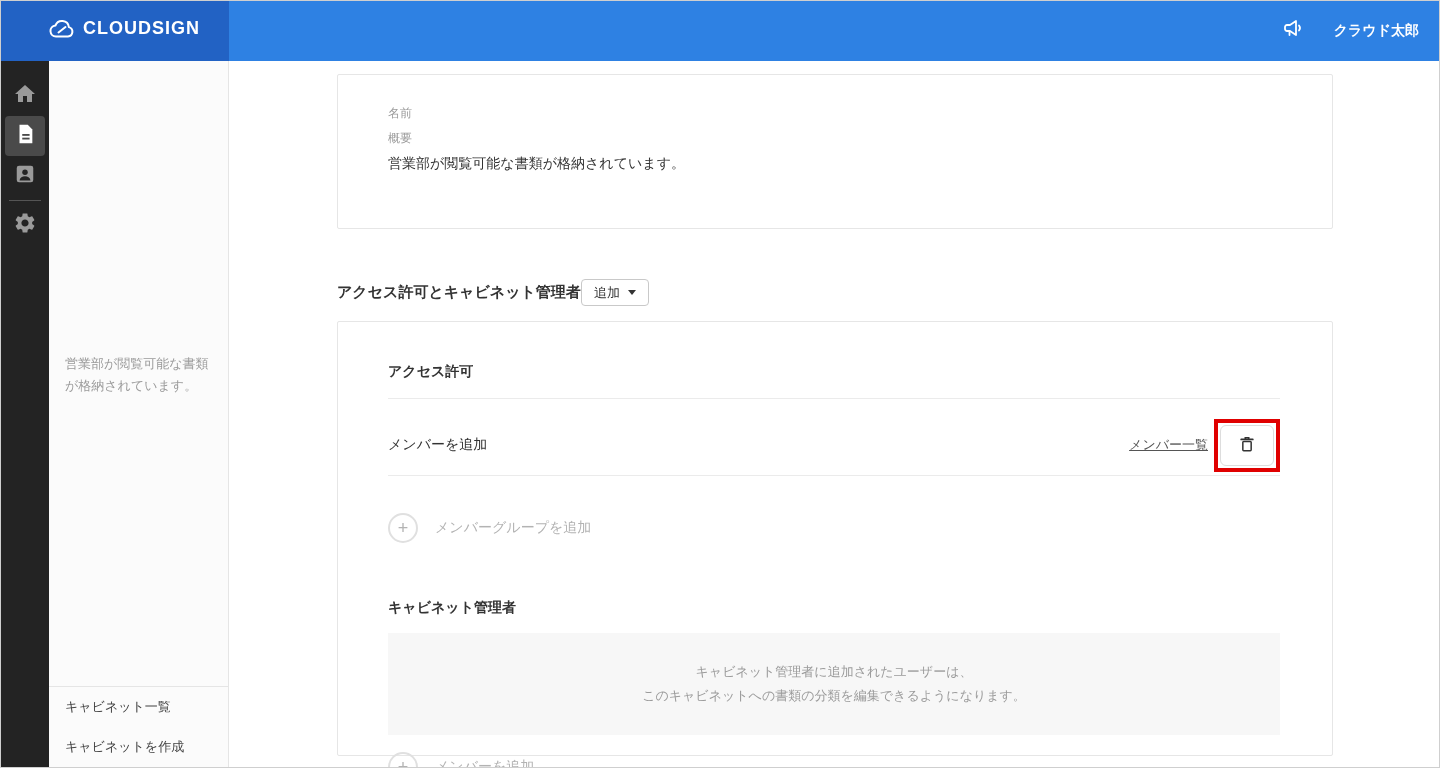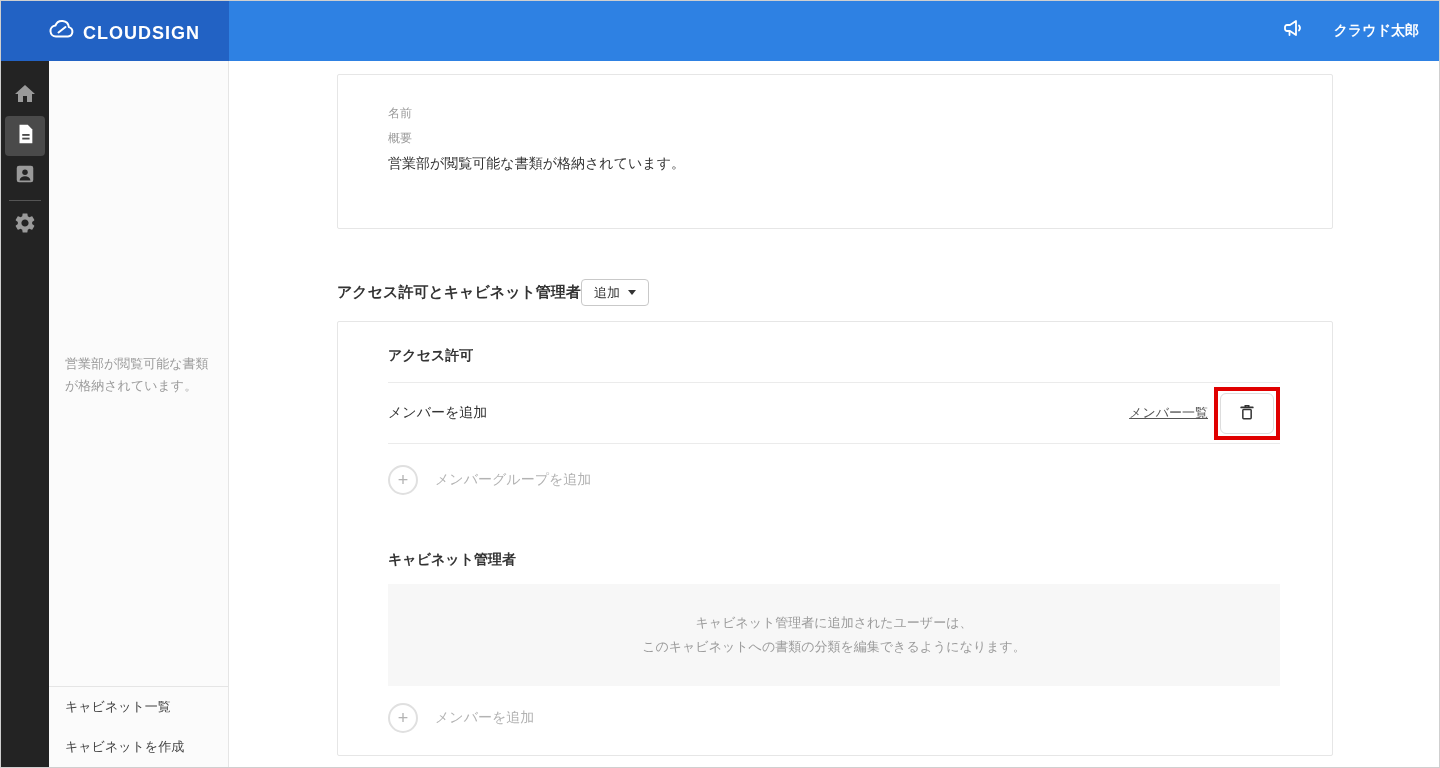--- a/index.html
+++ b/index.html
@@ -10,21 +10,21 @@
     border:1px solid #cfcfcf;
     overflow:hidden;
     position:relative;
   }
   
   .topbar { display:flex; height:60px; }
   .topbar-left {
     width:228px; background:#2262c4; display:flex; align-items:center;
     padding-left:48px; flex-shrink:0;
   }
-  .brand { display:flex; align-items:flex-end; gap:8px; cursor:pointer; }
+  .brand { display:flex; align-items:flex-start; gap:8px; cursor:pointer; }
   .brand-text { color:#fff; font-weight:bold; font-size:18px; letter-spacing:1px; }
   .topbar-right {
     flex:1; background:#2e81e3; display:flex; align-items:center;
     justify-content:flex-end; gap:28px; padding-right:20px;
   }
   .megaphone-btn { display:flex; align-items:center; cursor:pointer; }
   .user-name { color:#fff; font-size:14px; font-weight:bold; cursor:pointer; }
 
   
   .app-body { display:flex; height:706px; }
@@ -74,21 +74,21 @@
     height:27px; padding:0 12px; background:#fff; border:1px solid #c9c9c9;
     border-radius:4px; display:flex; align-items:center; gap:8px;
     font-size:13px; color:#333; cursor:pointer;
   }
   .caret-down {
     width:0; height:0; border-left:4px solid transparent;
     border-right:4px solid transparent; border-top:5px solid #333;
   }
 
   .access-card { margin-top:15px; height:435px; padding:25px 0 0 0; }
-  .card-inset { padding-left:50px; padding-right:52px; }
+  .card-inset { padding-left:50px; padding-right:52px;margin-top:16px; }
   .sub-header { font-size:14px; font-weight:bold; color:#333; }
   .divider { border-top:1px solid #ebebeb; margin-left:50px; margin-right:52px; }
   .divider.first { margin-top:17px; }
 
   .group-row {
     height:60px; display:flex; align-items:center; justify-content:space-between;
   }
   .group-name { font-size:14px; color:#333; }
   .group-actions { display:flex; align-items:center; }
   .member-list-link {

